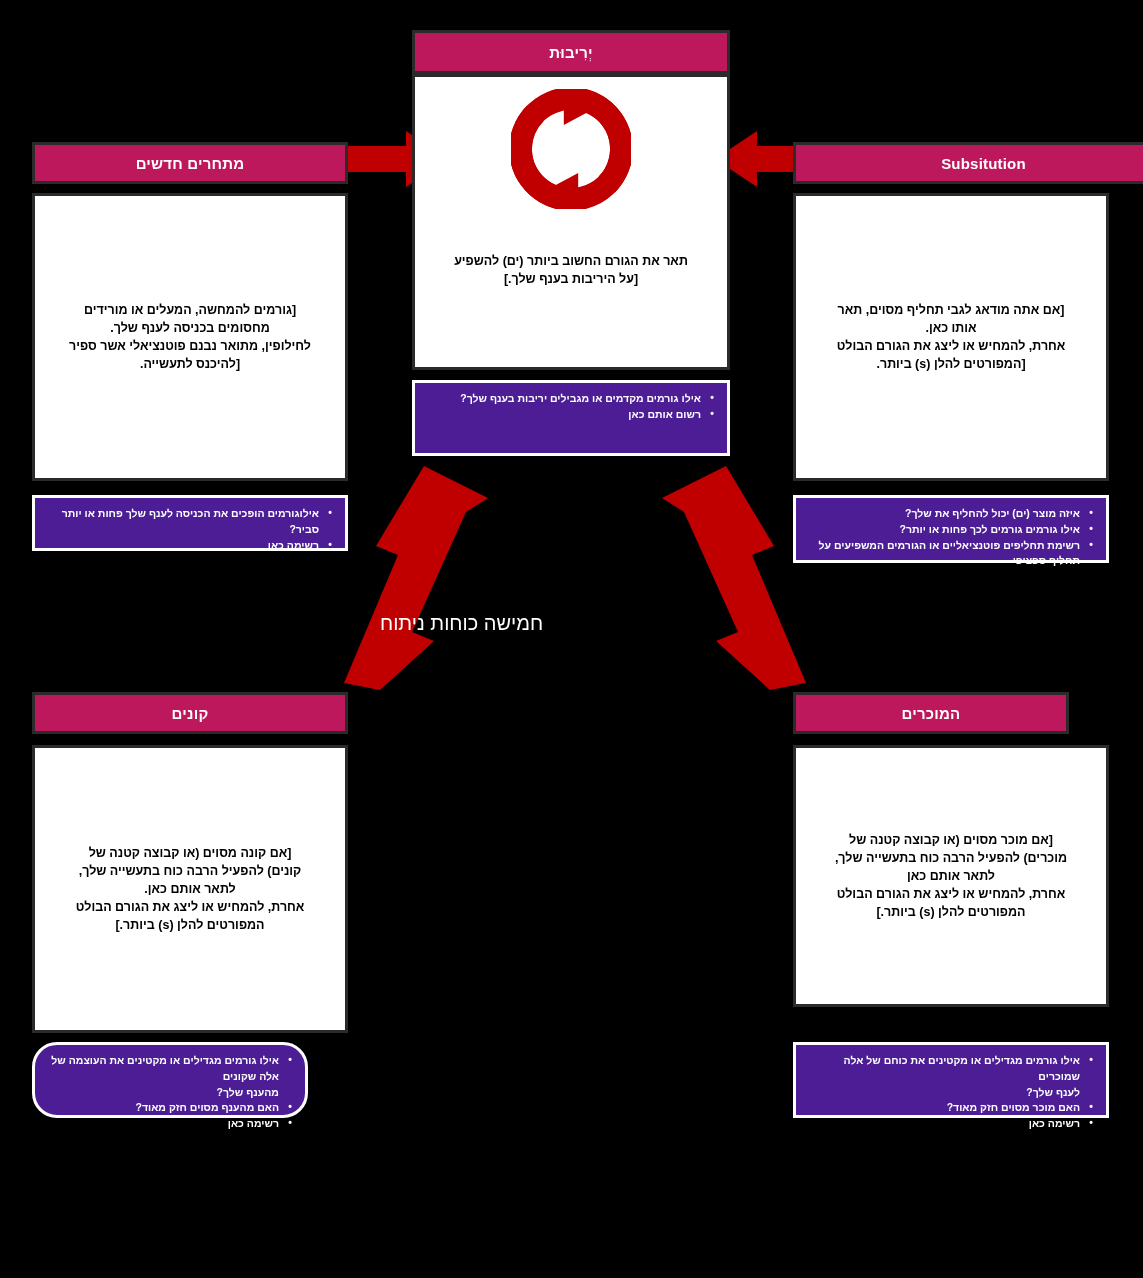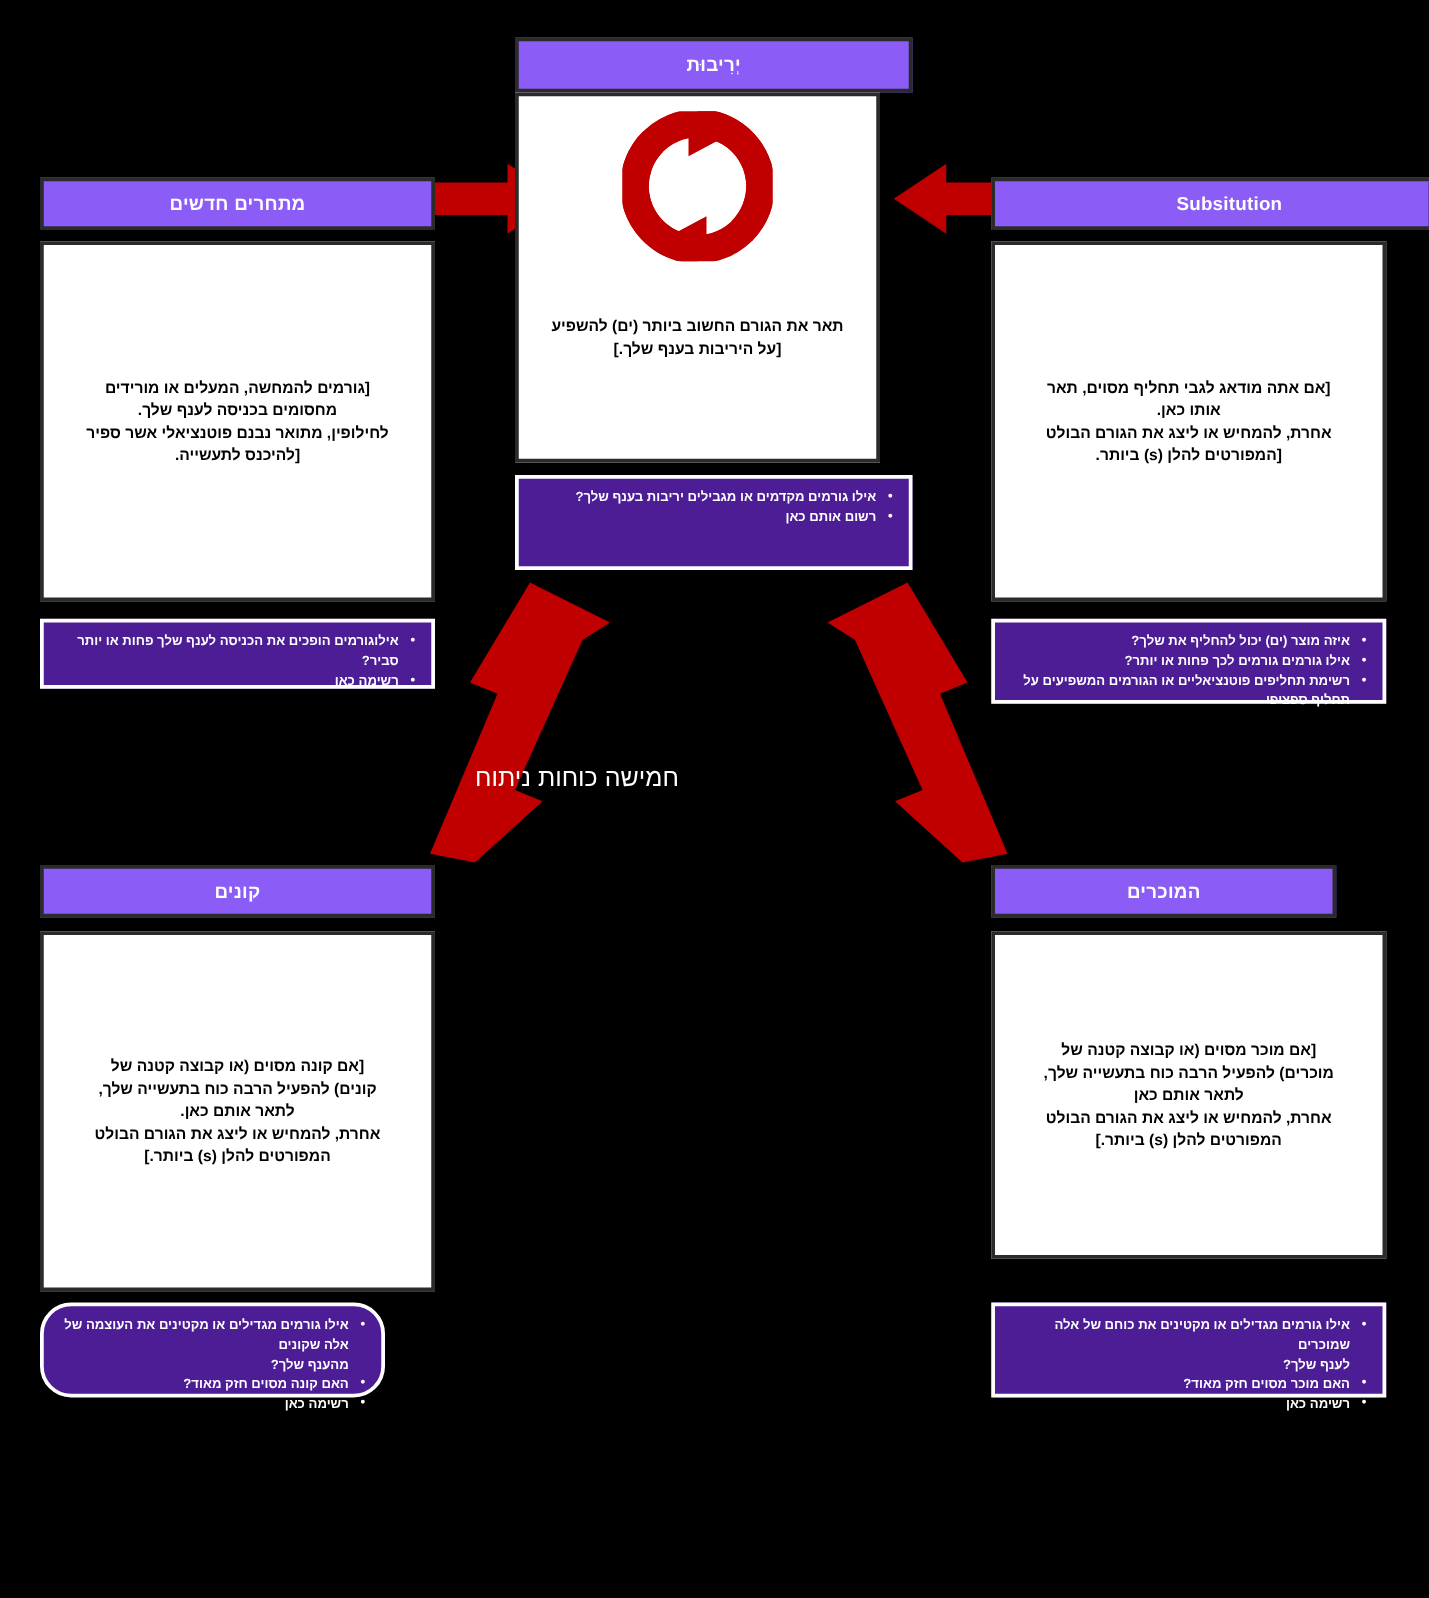--- a/index.html
+++ b/index.html
@@ -23,21 +23,21 @@
     height: 1278px;
   }
 
   
   .panel {
     position: absolute;
     direction: rtl;
   }
   .hdr {
     border: 3px solid #2b2b2b;
-    background: #8b5cf6;
+    background: #be185d;
     color: #ffffff;
     font-weight: bold;
     font-size: 15px;
     display: flex;
     align-items: center;
     justify-content: center;
     text-align: center;
     letter-spacing: .2px;
   }
   .body-box {
@@ -75,21 +75,21 @@
   }
   .notes-box li::before {
     content: "•";
     position: absolute;
     right: -11px;
     top: -1px;
   }
 
   
   #center-header   { left: 412px; top: 30px;  width: 318px; height: 44px; }
-  #center-body     { left: 412px; top: 74px;  width: 292px; height: 296px; }
+  #center-body     { left: 412px; top: 74px;  width: 318px; height: 296px; }
   #center-notes    { left: 412px; top: 380px; width: 318px; height: 76px; }
   #center-body .ctext { position: relative; z-index: 3; margin-top: 96px; }
 
   .swirl {
     position: absolute;
     left: 50%;
     top: 12px;
     transform: translateX(-50%);
     width: 120px;
     height: 120px;
@@ -220,21 +220,21 @@
     <div>[אם קונה מסוים (או קבוצה קטנה של
 קונים) להפעיל הרבה כוח בתעשייה שלך,
 לתאר אותם כאן.
 אחרת, להמחיש או ליצג את הגורם הבולט
 המפורטים להלן (s) ביותר.]</div>
   </div>
   <div class="panel notes-box" id="lb-notes">
     <ul>
       <li>אילו גורמים מגדילים או מקטינים את העוצמה של אלה שקונים
 מהענף שלך?</li>
-      <li>האם קונה מסוים חזק מאוד?</li>
+      <li>האם מהענף מסוים חזק מאוד?</li>
       <li>רשימה כאן</li>
     </ul>
   </div>
 
   <div class="panel hdr" id="rb-header">
     <span>המוכרים</span>
   </div>
   <div class="panel body-box" id="rb-body">
     <div>[אם מוכר מסוים (או קבוצה קטנה של
 מוכרים) להפעיל הרבה כוח בתעשייה שלך,

